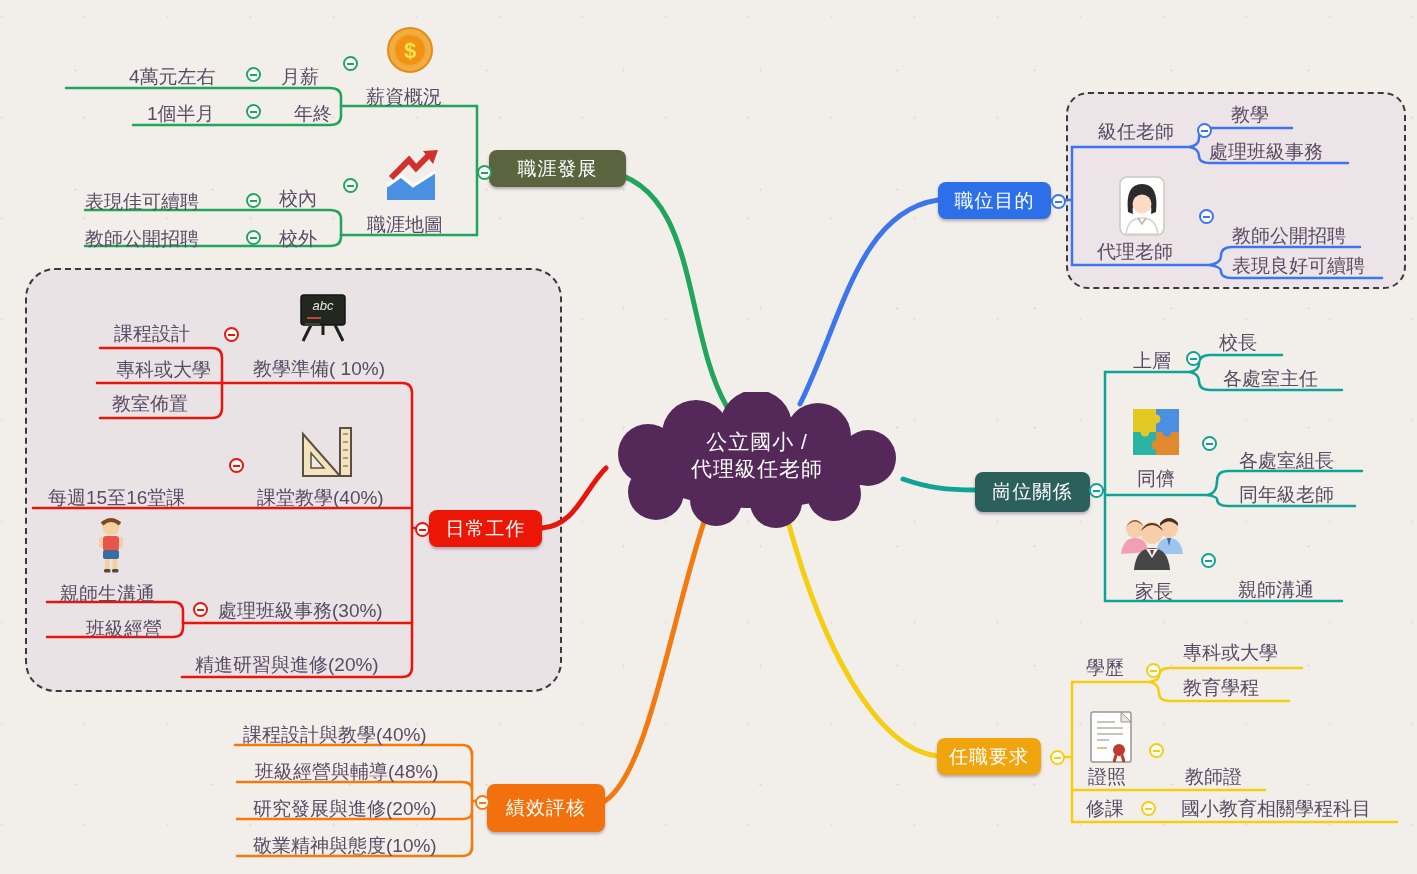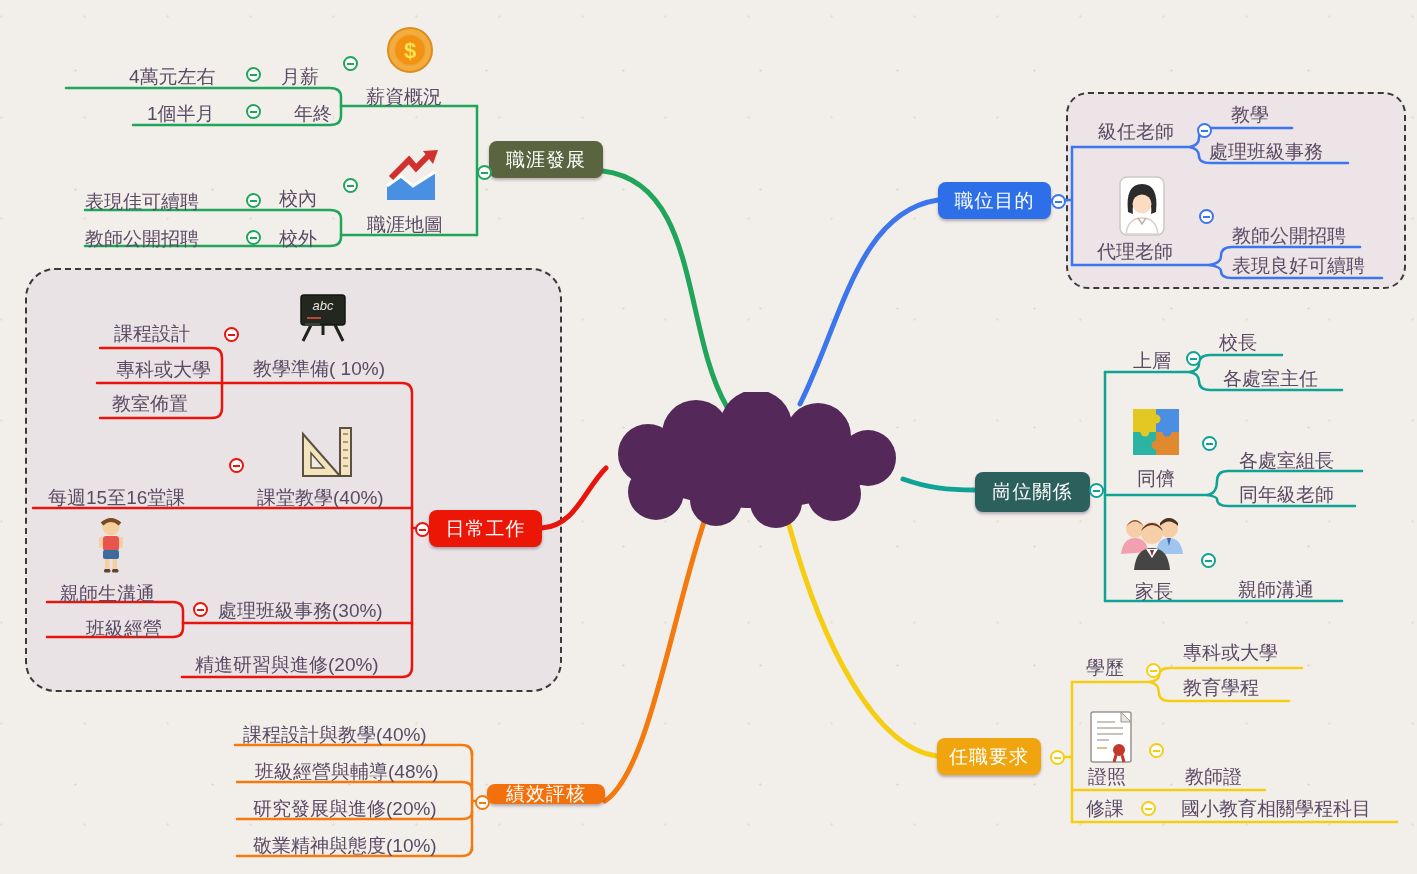--- a/index.html
+++ b/index.html
@@ -117,21 +117,21 @@
     <path d="M4,50 V36 L18,26 L30,36 L52,22 V50 Z" fill="#4A90E2"></path>
     <path d="M4,36 L18,26 L30,36 L52,22" stroke="#ffffff" stroke-width="3" fill="none"></path>
     <path d="M8,28 L26,10 L33,18 L45,6" stroke="#D0312D" stroke-width="6" fill="none"></path>
     <polygon points="40,1 55,0 50,14" fill="#D0312D"></polygon>
   </svg>
   <span class="t" style="left:367px;top:212px">職涯地圖</span>
   <span class="t" style="left:279px;top:186px">校內</span>
   <span class="t" style="left:85px;top:189px">表現佳可續聘</span>
   <span class="t" style="left:279px;top:226px">校外</span>
   <span class="t" style="left:85px;top:226px">教師公開招聘</span>
-  <div class="node" style="left:489px;top:141px;width:114px;height:37px;background:#5A6540">職涯發展</div>
+  <div class="node" style="left:489px;top:150px;width:137px;height:37px;background:#5A6540">職涯發展</div>
 
   <svg class="icon" style="left:295px;top:293px" width="56" height="50" viewBox="0 0 56 50">
     <rect x="6" y="2" width="44" height="30" rx="3" fill="#22281F" stroke="#101510" stroke-width="1.5"></rect>
     <text x="28" y="17" font-size="13" font-style="italic" fill="#E8E6E0" text-anchor="middle">abc</text>
     <path d="M12,25 H26" stroke="#C04438" stroke-width="2"></path>
     <path d="M16,32 L8,48 M40,32 L48,48 M28,32 V42" stroke="#1d231b" stroke-width="3"></path>
     <rect x="10" y="30" width="15" height="3" fill="#3a4034"></rect>
   </svg>
   <span class="t" style="left:114px;top:321px">課程設計</span>
   <span class="t" style="left:116px;top:357px">專科或大學</span>
@@ -163,21 +163,21 @@
   <span class="t" style="left:60px;top:581px">親師生溝通</span>
   <span class="t" style="left:86px;top:616px">班級經營</span>
   <span class="t" style="left:218px;top:598px">處理班級事務(30%)</span>
   <span class="t" style="left:195px;top:652px">精進研習與進修(20%)</span>
   <div class="node" style="left:429px;top:510px;width:113px;height:37px;background:#EC1607">日常工作</div>
 
   <span class="t" style="left:243px;top:722px">課程設計與教學(40%)</span>
   <span class="t" style="left:255px;top:759px">班級經營與輔導(48%)</span>
   <span class="t" style="left:253px;top:796px">研究發展與進修(20%)</span>
   <span class="t" style="left:253px;top:833px">敬業精神與態度(10%)</span>
-  <div class="node" style="left:487px;top:784px;width:118px;height:20px;background:#F3710D">績效評核</div>
+  <div class="node" style="left:487px;top:784px;width:118px;height:48px;background:#F3710D">績效評核</div>
 
   <span class="t" style="left:1098px;top:119px">級任老師</span>
   <span class="t" style="left:1231px;top:102px">教學</span>
   <span class="t" style="left:1209px;top:139px">處理班級事務</span>
 
   <svg class="icon" style="left:1119px;top:176px" width="46" height="60" viewBox="0 0 46 60">
     <rect x="1" y="1" width="44" height="58" rx="7" fill="#ffffff" stroke="#cfc8c2" stroke-width="1.5"></rect>
     <path d="M9,36 Q6,8 23,8 Q40,8 37,36 L32,38 Q34,24 23,22 Q12,24 14,38 Z" fill="#2b2b2b"></path>
     <circle cx="23" cy="28" r="9.5" fill="#FBDCC2"></circle>
     <path d="M7,58 Q9,42 23,42 Q37,42 39,58 Z" fill="#ffffff" stroke="#d8d2cc" stroke-width="1.5"></path>
@@ -249,20 +249,24 @@
       <circle cx="100" cy="42" r="34"></circle>
       <circle cx="160" cy="34" r="36"></circle>
       <circle cx="222" cy="44" r="33"></circle>
       <circle cx="272" cy="66" r="28"></circle>
       <circle cx="60" cy="100" r="28"></circle>
       <circle cx="120" cy="108" r="26"></circle>
       <circle cx="180" cy="110" r="26"></circle>
       <circle cx="238" cy="102" r="27"></circle>
     </g>
   </svg>
+  <div class="cloud-text">
+    <div>公立國小 /</div>
+    <div>代理級任老師</div>
+  </div>
 
   <span class="cbtn" style="left:343px;top:56px;--c:#21A55B"></span>
   <span class="cbtn" style="left:246px;top:67px;--c:#21A55B"></span>
   <span class="cbtn" style="left:246px;top:104px;--c:#21A55B"></span>
   <span class="cbtn" style="left:343px;top:178px;--c:#21A55B"></span>
   <span class="cbtn" style="left:246px;top:193px;--c:#21A55B"></span>
   <span class="cbtn" style="left:246px;top:230px;--c:#21A55B"></span>
   <span class="cbtn" style="left:477px;top:165px;--c:#21A55B"></span>
 
   <span class="cbtn" style="left:224px;top:327px;--c:#E8150D"></span>

